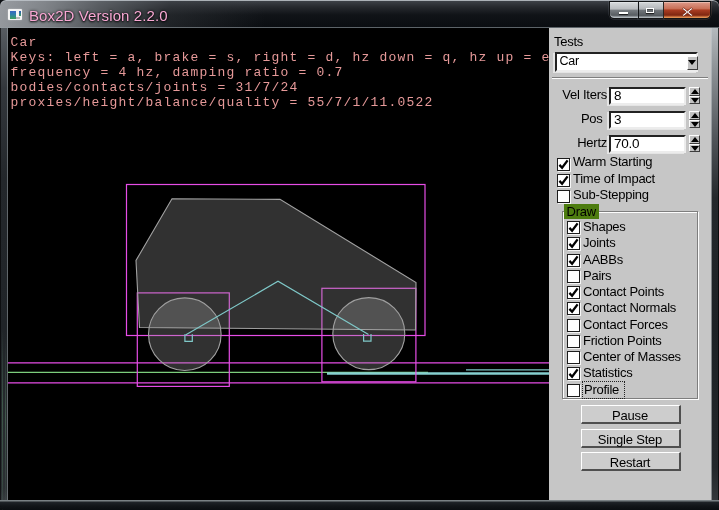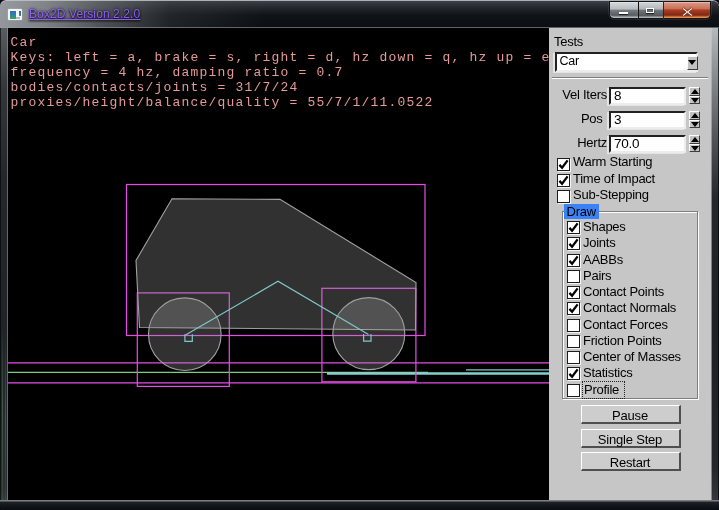--- a/index.html
+++ b/index.html
@@ -7,22 +7,22 @@
        font-family:"Liberation Sans",sans-serif;position:relative;}
   .abs{position:absolute;}
   
   #titlebar{left:0;top:0;width:719px;height:28px;border-radius:6px 6px 0 0;
     background:
       linear-gradient(to right, rgba(160,164,169,0.92) 0px, rgba(140,144,149,0.88) 45px,
         rgba(105,109,114,0.72) 100px, rgba(60,64,68,0.4) 170px, rgba(10,12,15,0) 265px),
       linear-gradient(to bottom, #41454b 0px, #26292e 7px, #101317 15px, #0a0d11 27px, #2a2e33 28px);
     box-shadow: inset 0 1px 0 rgba(190,196,202,0.85), inset 0 -1px 0 rgba(150,158,164,0.55);
   }
-  #titletext{left:29px;top:7px;font-size:12px;color:#8b5cf6;letter-spacing:0.1px;
-    text-shadow:0 0 3px rgba(0,0,0,0.9),0 1px 2px rgba(0,0,0,0.9);text-decoration:underline;}
+  #titletext{left:29px;top:7px;font-size:15px;color:#f9a8d4;letter-spacing:0.1px;
+    text-shadow:0 0 3px rgba(0,0,0,0.9),0 1px 2px rgba(0,0,0,0.9);}
   
   #bleft{left:0;top:28px;width:8px;height:472px;
     background:linear-gradient(to bottom,#585d62 0,#33373c 60px,#23272b 150px,#202428 300px,#2c3034 460px,#383c40 472px);
     box-shadow:inset -1px 0 0 rgba(160,168,172,0.5), inset 1px 0 0 rgba(0,0,0,0.6);}
   #bright{left:711px;top:28px;width:8px;height:472px;
     background:linear-gradient(to bottom,#b4b9bd 0,#8e9397 40px,#51555a 110px,#24282c 170px,#1d2125 300px,#23272b 440px,#33373b 472px);
     box-shadow:inset 1px 0 0 rgba(200,206,210,0.55), inset -1px 0 0 rgba(0,0,0,0.7);}
   #bbottom{left:0;top:500px;width:719px;height:10px;border-radius:0 0 5px 5px;
     background:linear-gradient(to bottom,#282c31 0px,#1b1f24 3px,#111418 6px,#0a0d11 10px);
     box-shadow:inset 0 1.5px 0 rgba(150,158,162,0.75);}
@@ -149,21 +149,21 @@
       <svg width="13" height="13">
         <path d="M2.4,6.9 l2.7,2.9 l5.5,-7.4" stroke="#000" stroke-width="2.3" fill="none"></path>
       </svg>
     </div>
     <div class="lbl" style="left:24px;top:142.6px;">Time of Impact</div>
     <div class="cb" style="left:7.5px;top:162px;"></div>
     <div class="lbl" style="left:24px;top:158.8px;">Sub-Stepping</div>
 
     <div style="position:absolute;left:13.5px;top:183.5px;width:136px;height:188.5px;border:1px solid #fdfdfd;box-sizing:border-box;"></div>
     <div style="position:absolute;left:12.5px;top:182.5px;width:136px;height:188.5px;border:1px solid #7e7e7e;box-sizing:border-box;"></div>
-    <div class="lbl" style="left:14.5px;top:176px;background:#3b82f6;padding:0 3px;">Draw</div>
+    <div class="lbl" style="left:14.5px;top:176px;background:#4d7c0f;padding:0 3px;">Draw</div>
     <div class="cb" style="left:17.5px;top:193px;">
       <svg width="13" height="13">
         <path d="M2.4,6.9 l2.7,2.9 l5.5,-7.4" stroke="#000" stroke-width="2.3" fill="none"></path>
       </svg>
     </div>
     <div class="lbl" style="left:34px;top:190.9px;">Shapes</div>
     <div class="cb" style="left:17.5px;top:209.3px;">
       <svg width="13" height="13">
         <path d="M2.4,6.9 l2.7,2.9 l5.5,-7.4" stroke="#000" stroke-width="2.3" fill="none"></path>
       </svg>

